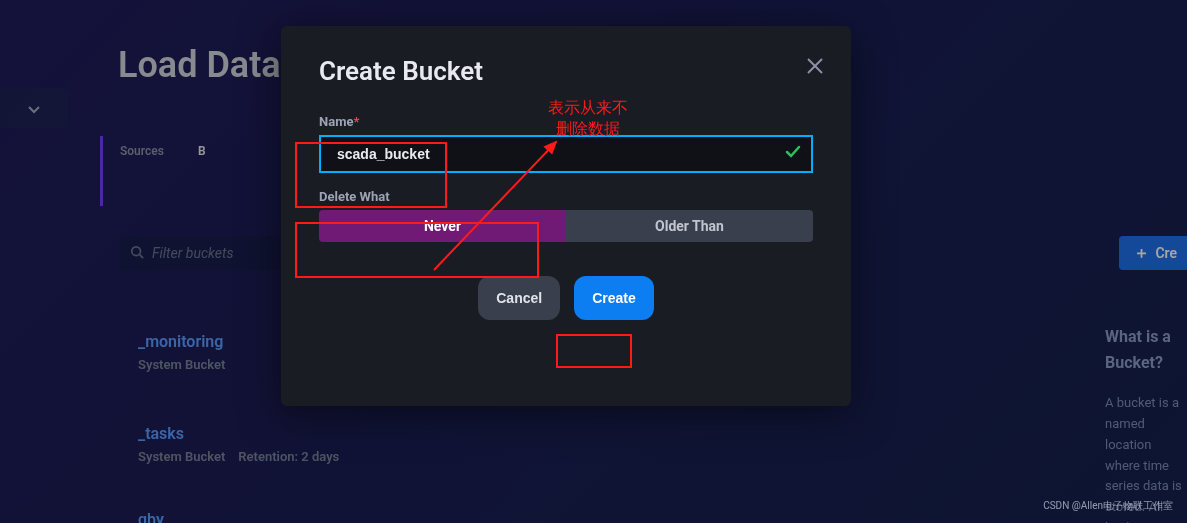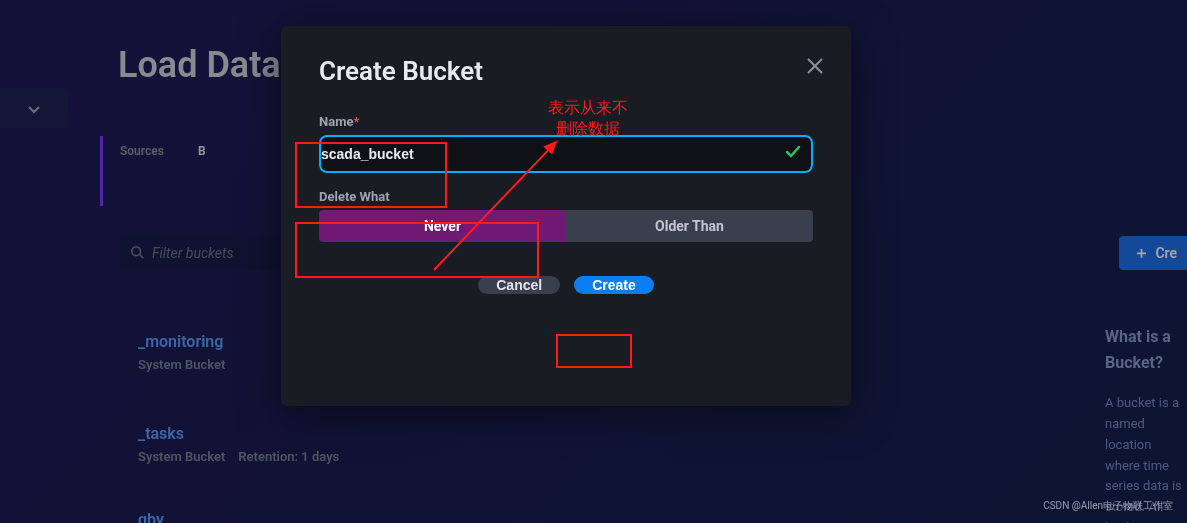--- a/index.html
+++ b/index.html
@@ -141,22 +141,22 @@
       font-weight: 700;
       color: #9ca3b4;
       margin-bottom: 6px;
     }
     .required { color: #d9534f; }
     .name-input {
       width: 100%;
       height: 38px;
       background: #0f1117;
       border: 2px solid #00b0ff;
-      border-radius: 8px;
-      padding: 0 40px 0 0;
+      border-radius: 0;
+      padding: 0 40px 0 16px;
       color: #e8eaf0;
       font-size: 14px;
       font-weight: 600;
       outline: none;
       position: relative;
     }
     .input-wrap { position: relative; margin-bottom: 16px; }
     .check-icon {
       position: absolute;
       right: 12px;
@@ -185,21 +185,21 @@
     .toggle-btn.selected {
       background: #701a75;
       color: #fff;
     }
     .modal-actions {
       display: flex;
       justify-content: center;
       gap: 14px;
     }
     .btn {
-      height: 18px;
+      height: 44px;
       padding: 0 18px;
       border-radius: 12px;
       font-weight: 700;
       font-size: 14px;
       display: flex;
       align-items: center;
       justify-content: center;
       cursor: pointer;
       border: none;
     }
@@ -261,21 +261,21 @@
   <span>Cre</span>
 </div>
 
 <div class="bucket-item" style="top:332px;">
   <div class="name">_monitoring</div>
   <div class="sub">System Bucket</div>
 </div>
 <div class="bucket-item" style="top:424px;">
   <div class="name">_tasks</div>
   <div class="sub">
-    <span>System Bucket</span>&nbsp;&nbsp;&nbsp;&nbsp;<span>Retention: 1 days</span>
+    <span>System Bucket</span>&nbsp;&nbsp;&nbsp;&nbsp;<span>Retention: 2 days</span>
   </div>
 </div>
 <div class="bucket-item" style="top:510px;">
   <div class="name">qby</div>
 </div>
 
 <div class="sidebar-info">
   <h3>What is a Bucket?</h3>
   <div>A bucket is a named location where time series data is stored. All buckets </div>
 </div>

